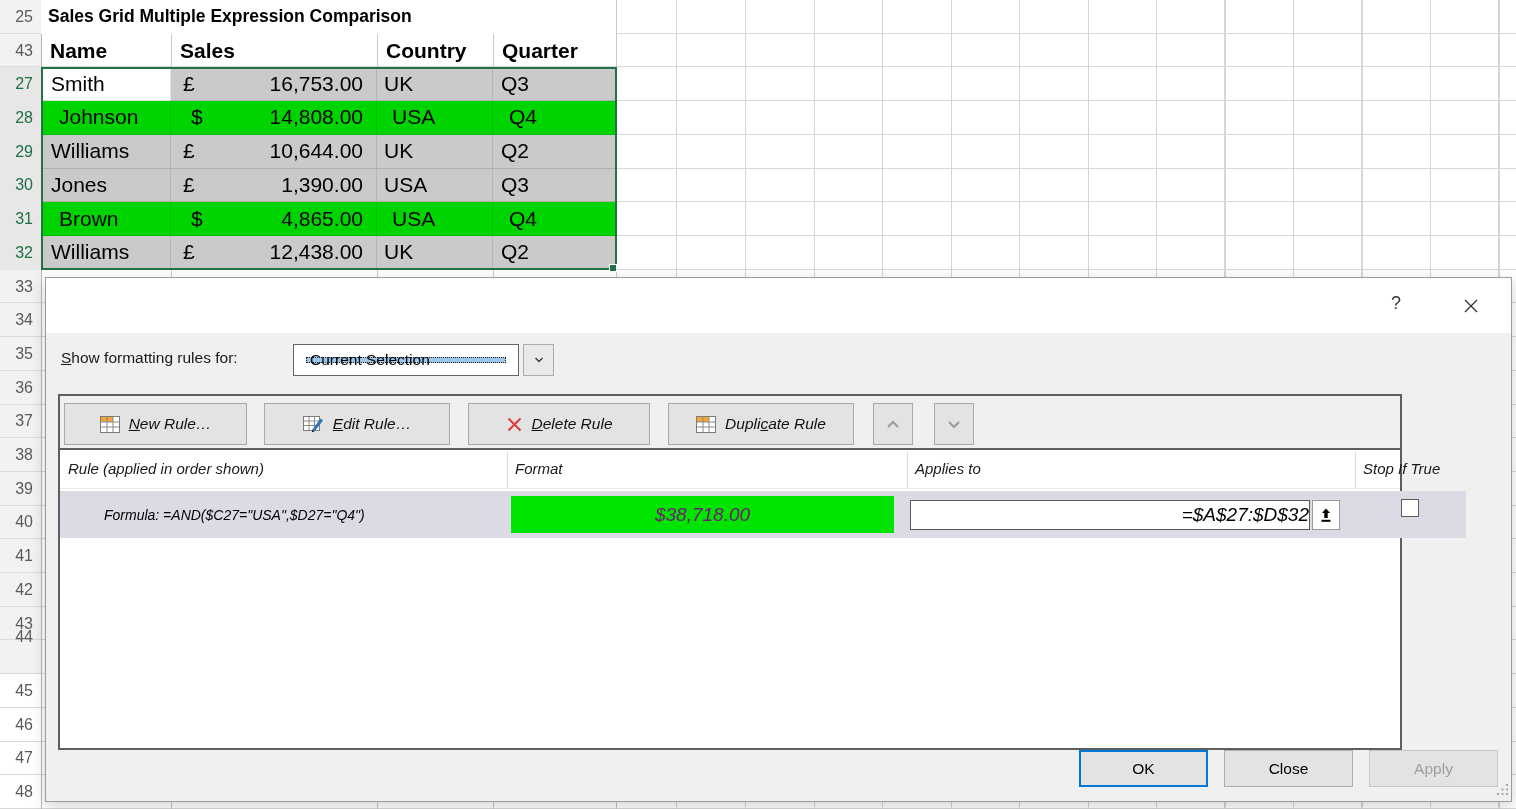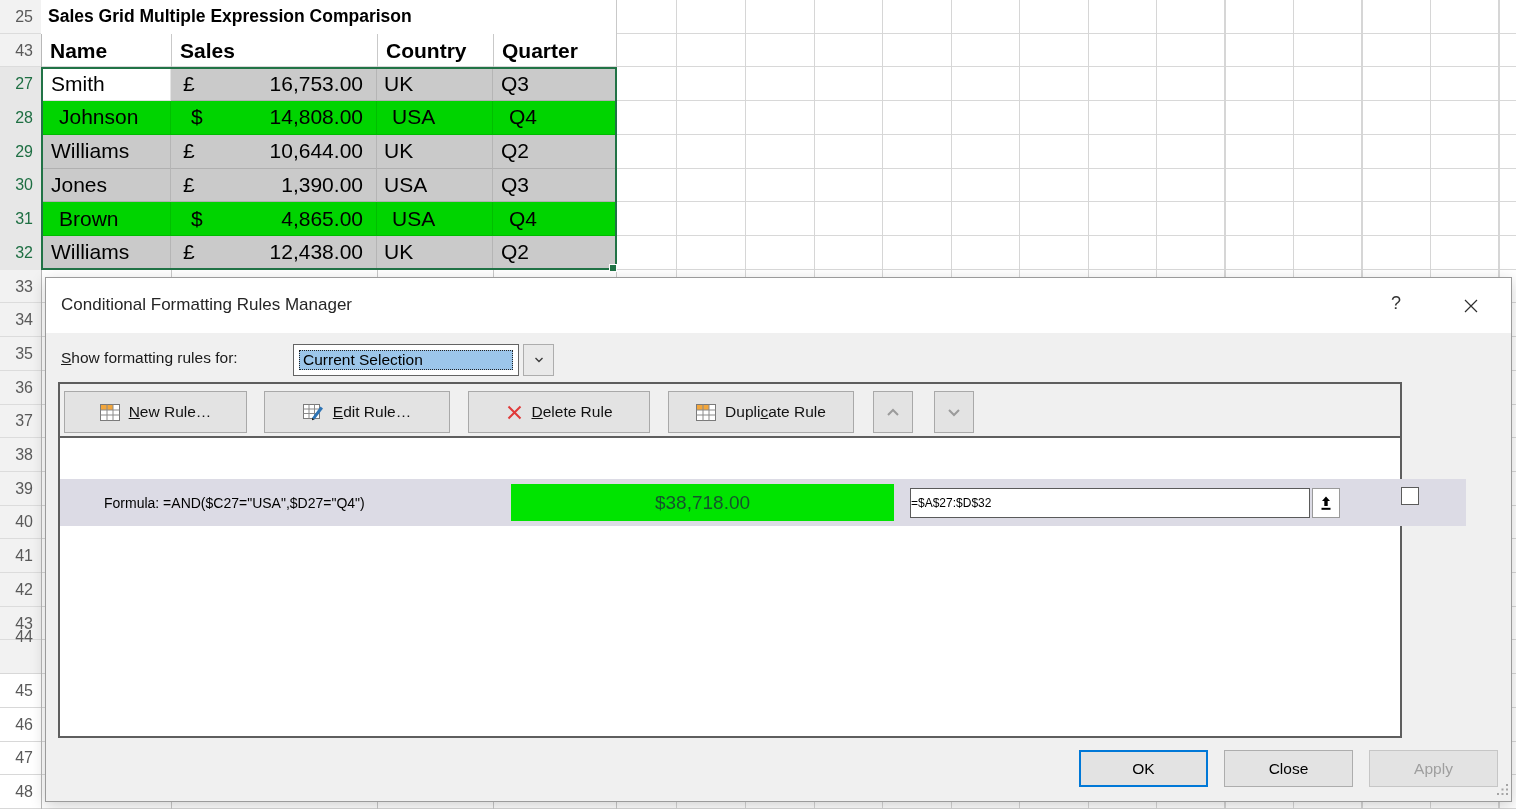--- a/index.html
+++ b/index.html
@@ -32,47 +32,47 @@
   .dialog{position:absolute;left:45px;top:277px;width:1467px;height:525px;background:#f0f0f0;
     border:1px solid #9b9b9b;box-shadow:0 4px 14px rgba(0,0,0,0.18);font-size:15px;color:#1a1a1a;}
   .dlg-title-bar{position:absolute;left:0;top:0;right:0;height:55px;background:#fff;}
   .dlg-title{position:absolute;left:15px;top:17px;font-size:17px;color:#262626;white-space:nowrap;}
   .dlg-help{position:absolute;left:1337px;top:15px;width:26px;height:26px;font-size:18px;color:#333;
     text-align:center;cursor:pointer;}
   .dlg-close{position:absolute;left:1410px;top:13px;width:30px;height:30px;display:flex;align-items:center;justify-content:center;cursor:pointer;}
   .show-label{position:absolute;left:15px;top:71px;font-size:15.5px;white-space:nowrap;}
   .mn{text-decoration:underline;}
   .combo{position:absolute;left:247px;top:66px;height:32px;display:flex;align-items:stretch;cursor:pointer;}
-  .combo-value{width:226px;border:1px solid #646464;background:#fff;padding:5px;display:flex;}
+  .combo-value{width:226px;border:1px solid #646464;background:#fff;padding:12px;display:flex;}
   .combo-sel{flex:1;display:flex;align-items:center;padding-left:4px;font-size:15.5px;color:#000;
     outline:1px dotted #222;outline-offset:-1px;}
   .combo-btn{width:31px;margin-left:4px;border:1px solid #adadad;background:#e9e9e9;display:flex;align-items:center;justify-content:center;}
 
-  .rules-box{position:absolute;left:12px;top:104px;width:1344px;height:356px;border:2px solid #5e5e5e;background:#fff;}
+  .rules-box{position:absolute;left:12px;top:116px;width:1344px;height:356px;border:2px solid #5e5e5e;background:#fff;font-style:italic;}
   .rules-toolbar{position:absolute;left:0;top:0;right:0;height:54px;background:#f0f0f0;border-bottom:2px solid #5e5e5e;}
   .tbtn{position:absolute;top:7px;height:42px;background:#e3e3e3;border:1px solid #a9a9a9;
     display:flex;align-items:center;justify-content:center;gap:9px;font-size:15.5px;color:#111;cursor:pointer;}
   .tb-new{left:4px;width:183px;}
   .tb-edit{left:204px;width:186px;}
   .tb-del{left:408px;width:182px;}
   .tb-dup{left:608px;width:186px;}
   .tb-up{left:813px;width:40px;}
   .tb-down{left:874px;width:40px;}
   .rules-header{position:absolute;left:0;top:56px;right:0;height:37px;background:#fff;border-bottom:1px solid #ececec;}
   .lh{position:absolute;top:8px;font-size:15px;color:#1a1a1a;white-space:nowrap;}
   .lh-rule{left:8px;} .lh-format{left:455px;} .lh-applies{left:855px;} .lh-stop{left:1303px;}
   .hsep{position:absolute;top:0;width:1px;height:36px;background:#dcdcdc;}
   .rules-list{position:absolute;left:0;top:93px;right:0;bottom:0;background:#fff;}
   .rule-row{position:absolute;left:0;top:2px;width:1406px;height:47px;background:#dcdbe5;cursor:default;}
   .rule-formula{position:absolute;left:44px;top:0;height:47px;display:flex;align-items:center;font-size:14px;color:#000;white-space:nowrap;}
   .rule-swatch{position:absolute;left:451px;top:5px;width:383px;height:37px;background:#00e400;
-    display:flex;align-items:center;justify-content:center;font-size:19px;color:#14532d;text-align:center;}
+    display:flex;align-items:center;justify-content:center;font-size:19px;color:#701a75;text-align:center;}
   .applies-wrap{position:absolute;left:850px;top:9px;height:30px;display:flex;}
   .applies-input{width:400px;height:30px;background:#fff;border:1px solid #5a5a5a;display:flex;align-items:center;
-    font-size:12px;color:#000;}
+    font-size:19px;color:#000;justify-content:flex-end;}
   .range-btn{width:28px;height:30px;margin-left:2px;background:#fff;border:1px solid #9a9a9a;
     display:flex;align-items:center;justify-content:center;cursor:pointer;}
   .stop-checkbox{position:absolute;left:1341px;top:8px;width:18px;height:18px;background:#fff;border:1px solid #5b5b5b;cursor:pointer;}
 
   .fbtn{position:absolute;top:472px;width:129px;height:37px;background:#e3e3e3;border:1px solid #adadad;
     font-size:15.5px;color:#000;display:flex;align-items:center;justify-content:center;cursor:pointer;
     font-family:"Liberation Sans", sans-serif;}
   .f-ok{left:1033px;border:2px solid #0078d7;}
   .f-close{left:1178px;}
   .f-apply{left:1323px;color:#9f9f9f;border-color:#c6c6c6;cursor:default;}
@@ -186,21 +186,20 @@
           <div class="scell" style="width: 123px; background: rgb(202, 202, 202); padding-left: 8px;">Q2</div>
         </div>
       </div>
 
     <div class="sel-rect" style="border-color: rgb(33, 115, 70);"></div>
     <div class="sel-handle" style="background: rgb(33, 115, 70);"></div>
   </div>
 
   <div class="dialog">
     <div class="dlg-title-bar">
-      <span class="dlg-title">Conditional Formatting Rules Manager</span>
       <span class="dlg-help">?</span>
       <span class="dlg-close">
         <svg width="16" height="16" viewBox="0 0 16 16">
           <path d="M2 2 L14 14 M14 2 L2 14" stroke="#2f2f2f" stroke-width="1.2" fill="none"></path>
         </svg>
       </span>
     </div>
 
     <span class="show-label"><span class="mn">S</span><span>how formatting rules for:</span></span>
 
@@ -253,20 +252,29 @@
             <polyline points="3,9 8,4 13,9" fill="none" stroke="#9b9b9b" stroke-width="2"></polyline>
           </svg>
         </div>
         <div class="tbtn tb-down">
           <svg width="16" height="13" viewBox="0 0 16 13">
             <polyline points="3,4 8,9 13,4" fill="none" stroke="#9b9b9b" stroke-width="2"></polyline>
           </svg>
         </div>
       </div>
 
+      <div class="rules-header">
+        <span class="lh lh-rule">Rule (applied in order shown)</span>
+        <span class="lh lh-format">Format</span>
+        <span class="lh lh-applies">Applies to</span>
+        <span class="lh lh-stop">Stop If True</span>
+        <span class="hsep" style="left:447px;"></span>
+        <span class="hsep" style="left:847px;"></span>
+        <span class="hsep" style="left:1295px;"></span>
+      </div>
 
       <div class="rules-list">
         <div class="rule-row" style="background: rgb(220, 219, 229);">
           <span class="rule-formula">Formula: =AND($C27="USA",$D27="Q4")</span>
           <div class="rule-swatch" style="background: rgb(0, 228, 0);">
             <span>$38,718.00</span>
           </div>
           <div class="applies-wrap">
             <div class="applies-input">
               <span>=$A$27:$D$32</span>

